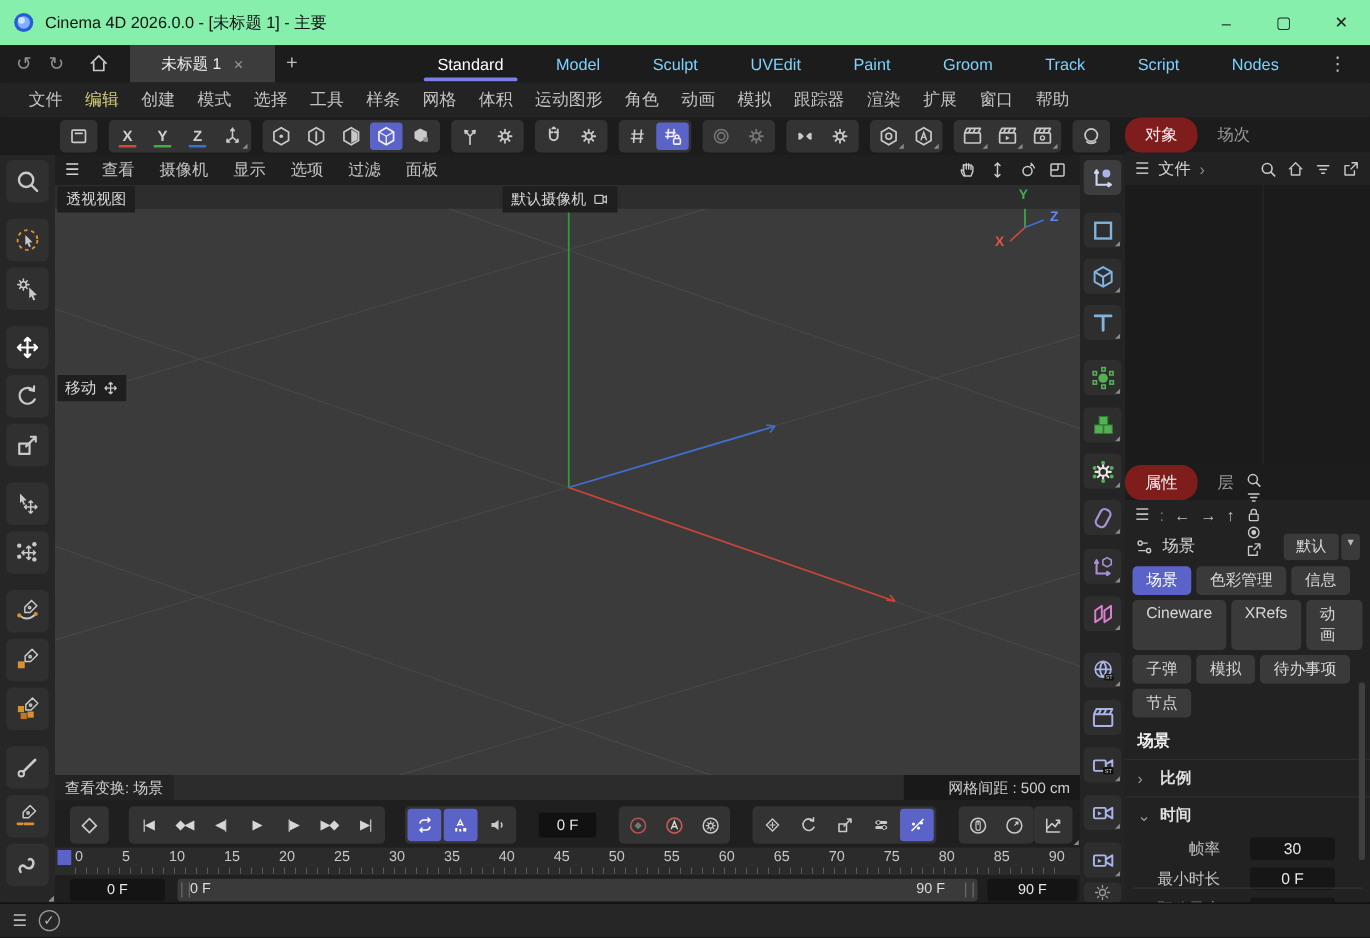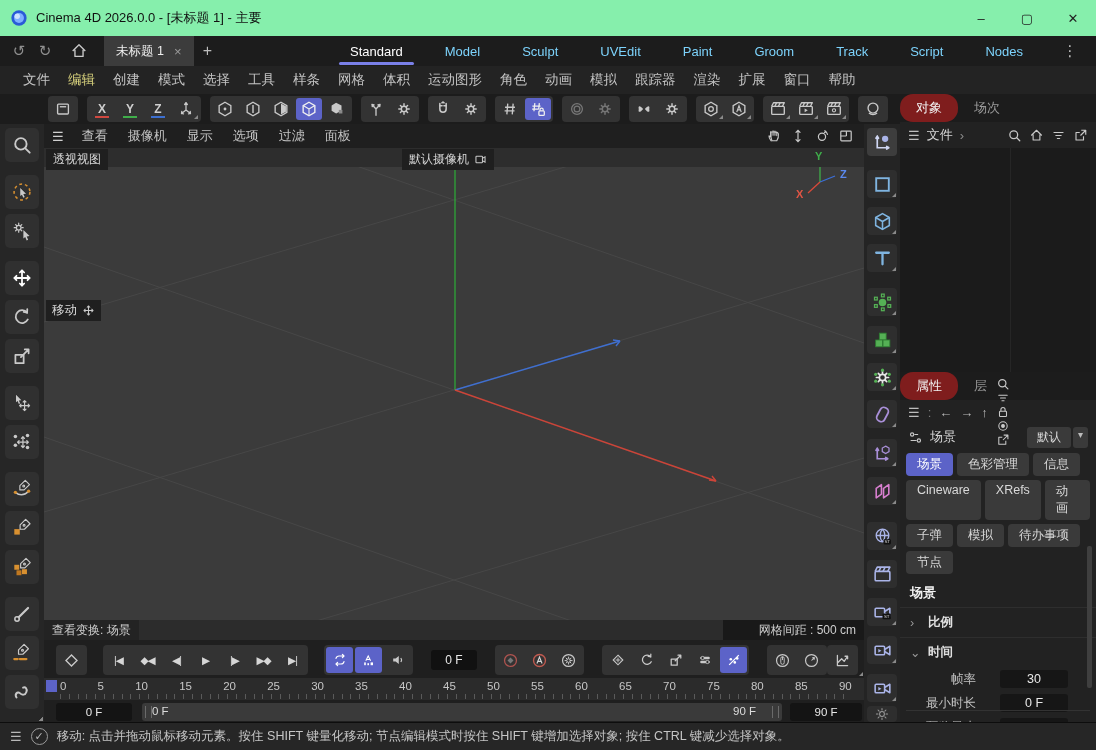--- a/index.html
+++ b/index.html
@@ -13,21 +13,21 @@
   .dim{opacity:.45;}
   
   .titlebar{left:0;top:0;width:1096px;height:36px;background:#86efac;color:#111;display:flex;align-items:center;}
   .titlebar .appico{margin:0 8px 0 10px;}
   .titlebar .t{font-size:13px;}
   .wbtns{margin-left:auto;display:flex;height:36px;}
   .wbtn{width:46px;height:36px;display:flex;align-items:center;justify-content:center;font-size:13px;color:#222;}
   
   .tabrow{left:0;top:36px;width:1096px;height:30px;background:#1c1c1c;display:flex;align-items:center;}
   .tr-ic{width:26px;height:30px;display:flex;align-items:center;justify-content:center;color:#8f8f8f;font-size:15px;}
-  .doctab{height:30px;background:#3c3c3c;display:flex;align-items:center;padding:0 12px;margin-left:12px;color:#efefef;font-size:12.5px;gap:10px;}
+  .doctab{height:30px;background:#3c3c3c;display:flex;align-items:center;padding:0 25px;margin-left:12px;color:#efefef;font-size:12.5px;gap:10px;}
   .doctab .x{color:#9a9a9a;font-size:13px;}
   .plus{width:28px;height:30px;display:flex;align-items:center;justify-content:center;color:#bdbdbd;font-size:16px;}
   .wstabs{margin-left:auto;margin-right:14px;display:flex;height:30px;}
   .wstabs .ws{padding:0 21px;height:30px;display:flex;align-items:center;color:#7dd3fc;font-size:13px;position:relative;}
   .wstabs .ws.active{color:#ffffff;}
   .wstabs .ws.active::after{content:"";position:absolute;left:10px;right:10px;bottom:1px;height:3px;border-radius:2px;background:#7a80e8;}
   .kebab{width:24px;color:#bbb;font-size:15px;text-align:center;}
   
   .menurow{left:0;top:66px;width:1096px;height:28px;background:#232323;display:flex;align-items:center;padding-left:14px;box-sizing:border-box;}
   .menurow .mi{padding:0 9px;color:#c3c3c3;font-size:13.5px;}
@@ -1034,16 +1034,15 @@
         <span class="s1">90 F</span>
         <span class="grip" style="right:3px"></span>
       </span>
       <span class="rfield" style="margin-left:8px;width:72px">90 F</span>
     </div>
   </div>
 
   <div class="abs statusbar">
     <span style="color:#b8b8b8">☰</span>
     <span style="width:17px;height:17px;border:1.5px solid #9a9a9a;border-radius:50%;display:flex;align-items:center;justify-content:center;font-size:11px;color:#b8b8b8;box-sizing:border-box">✓</span>
-    <span class="msg">移动: 点击并拖动鼠标移动元素。按住 SHIFT 键量化移动; 节点编辑模式时按住 SHIFT 键增加选择对象; 按住 CTRL 键减少选择对象。</span>
   </div>
 
 </div>
 
 </body></html>

